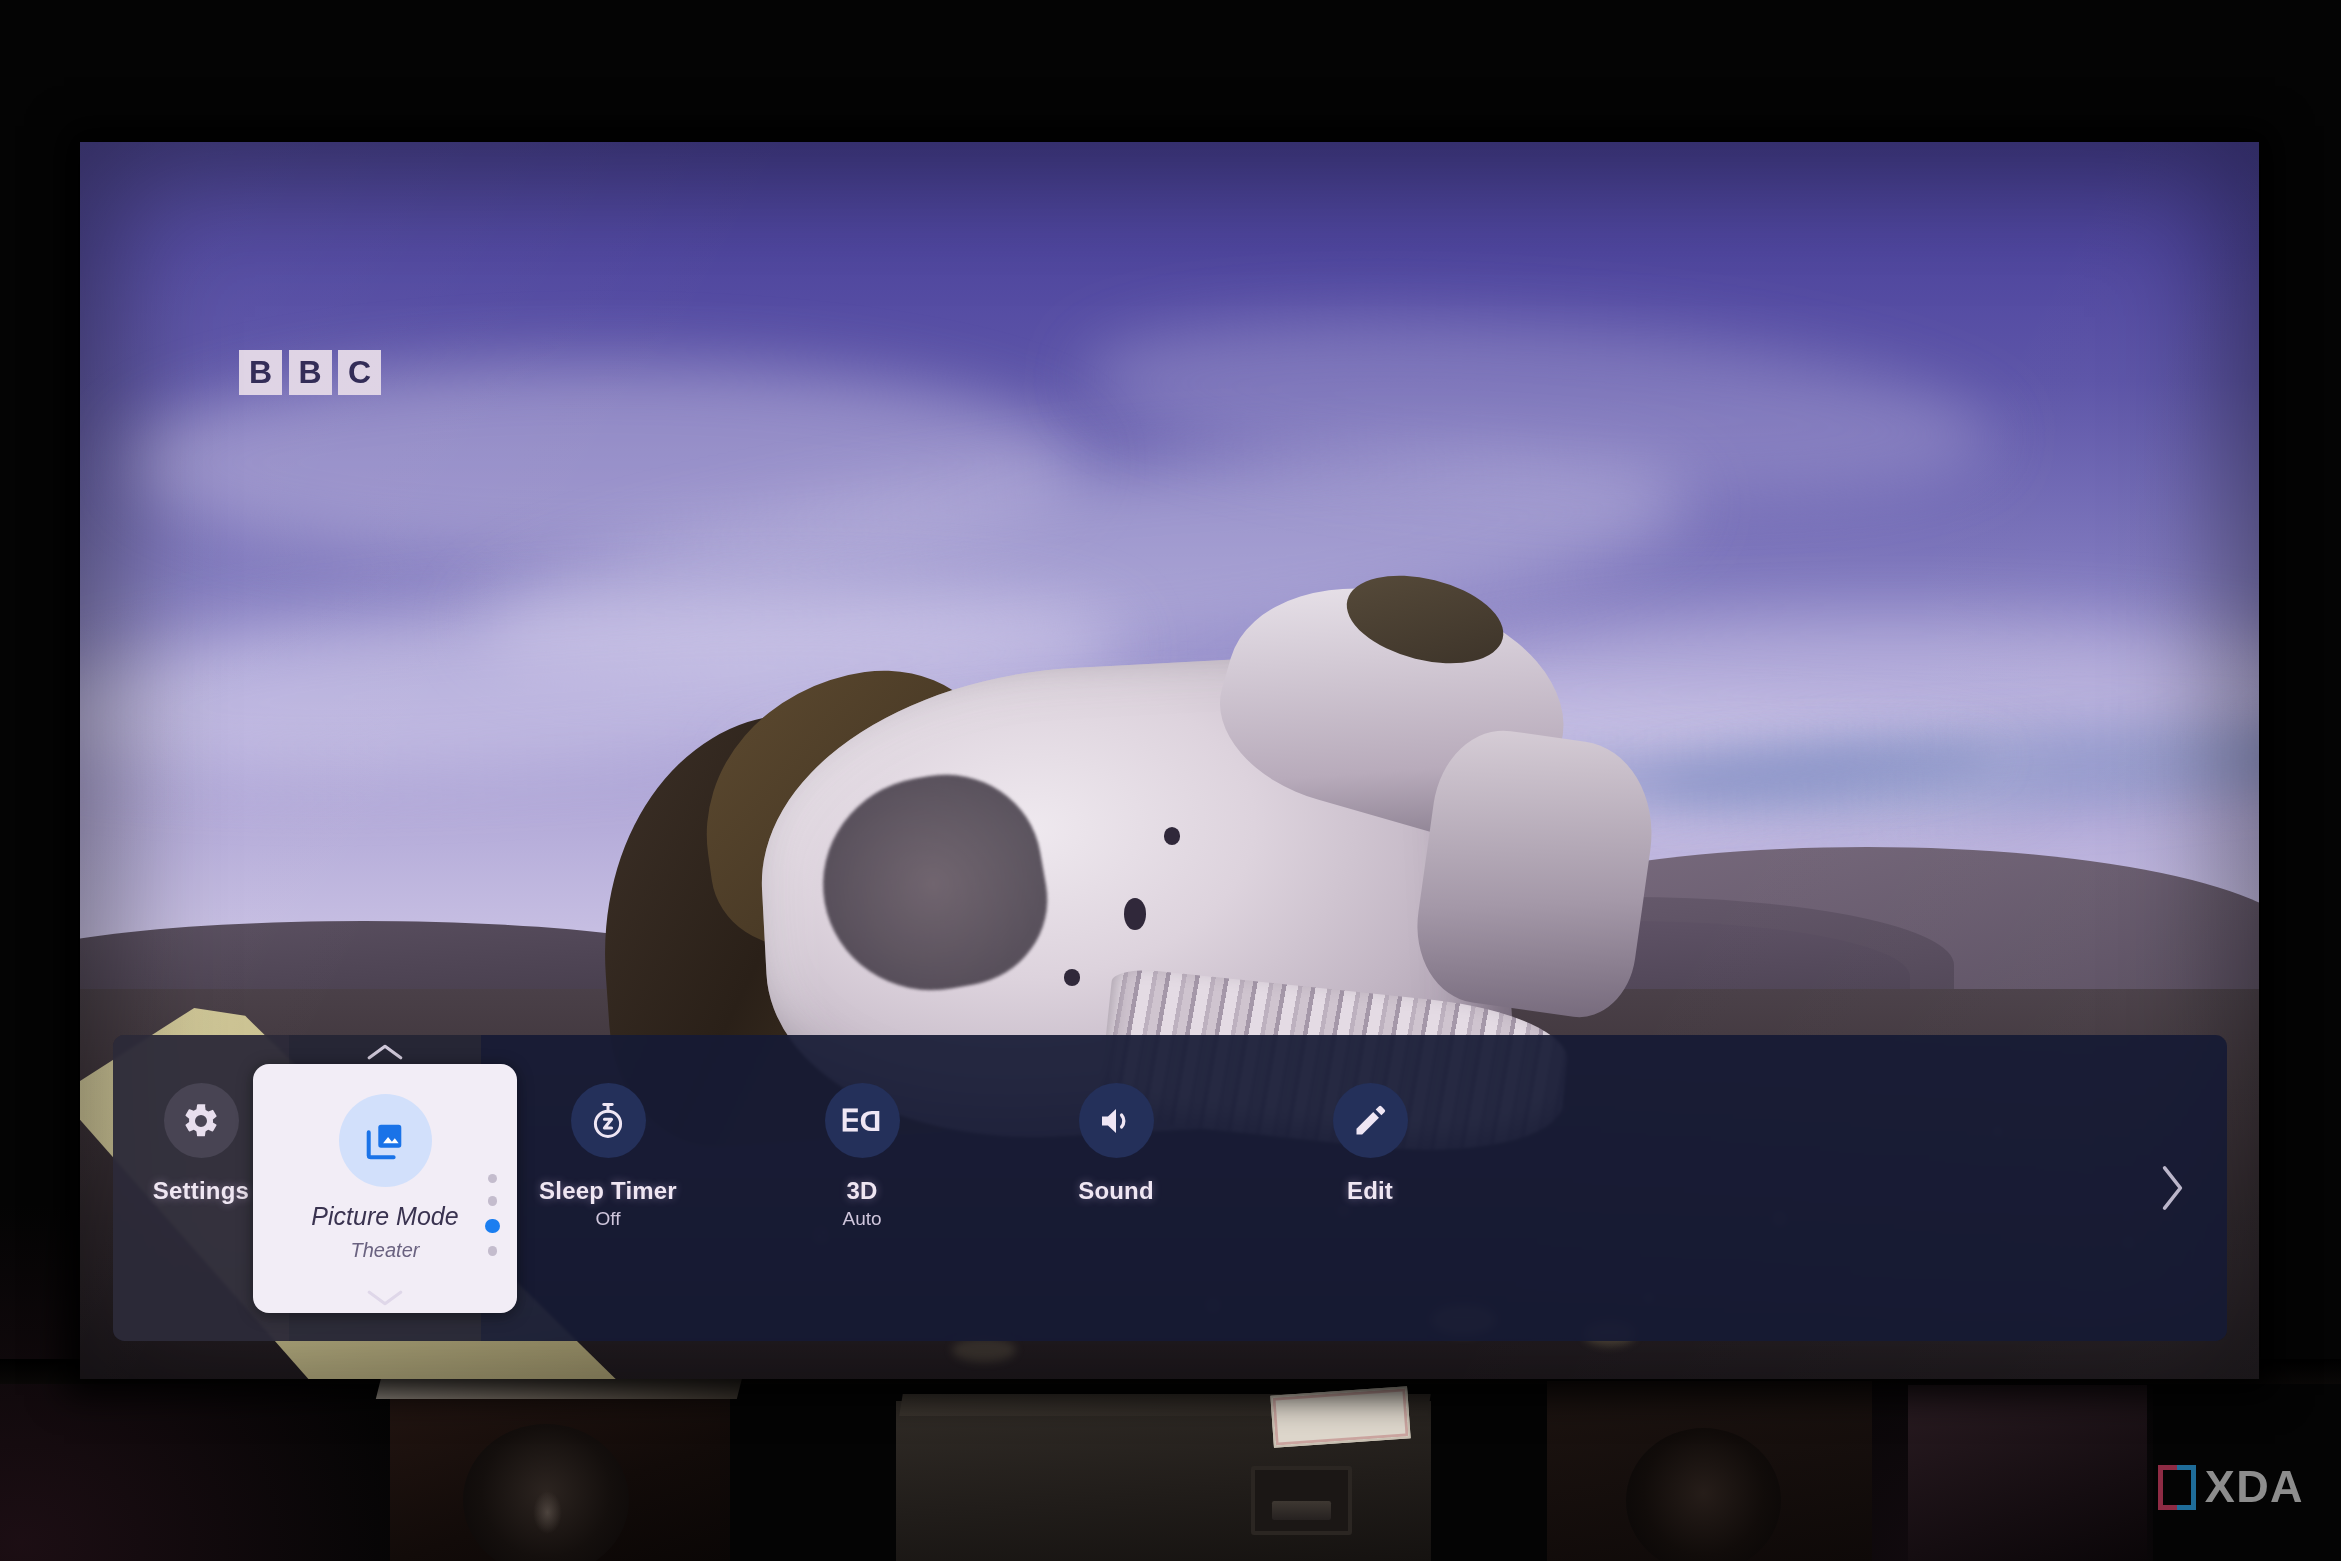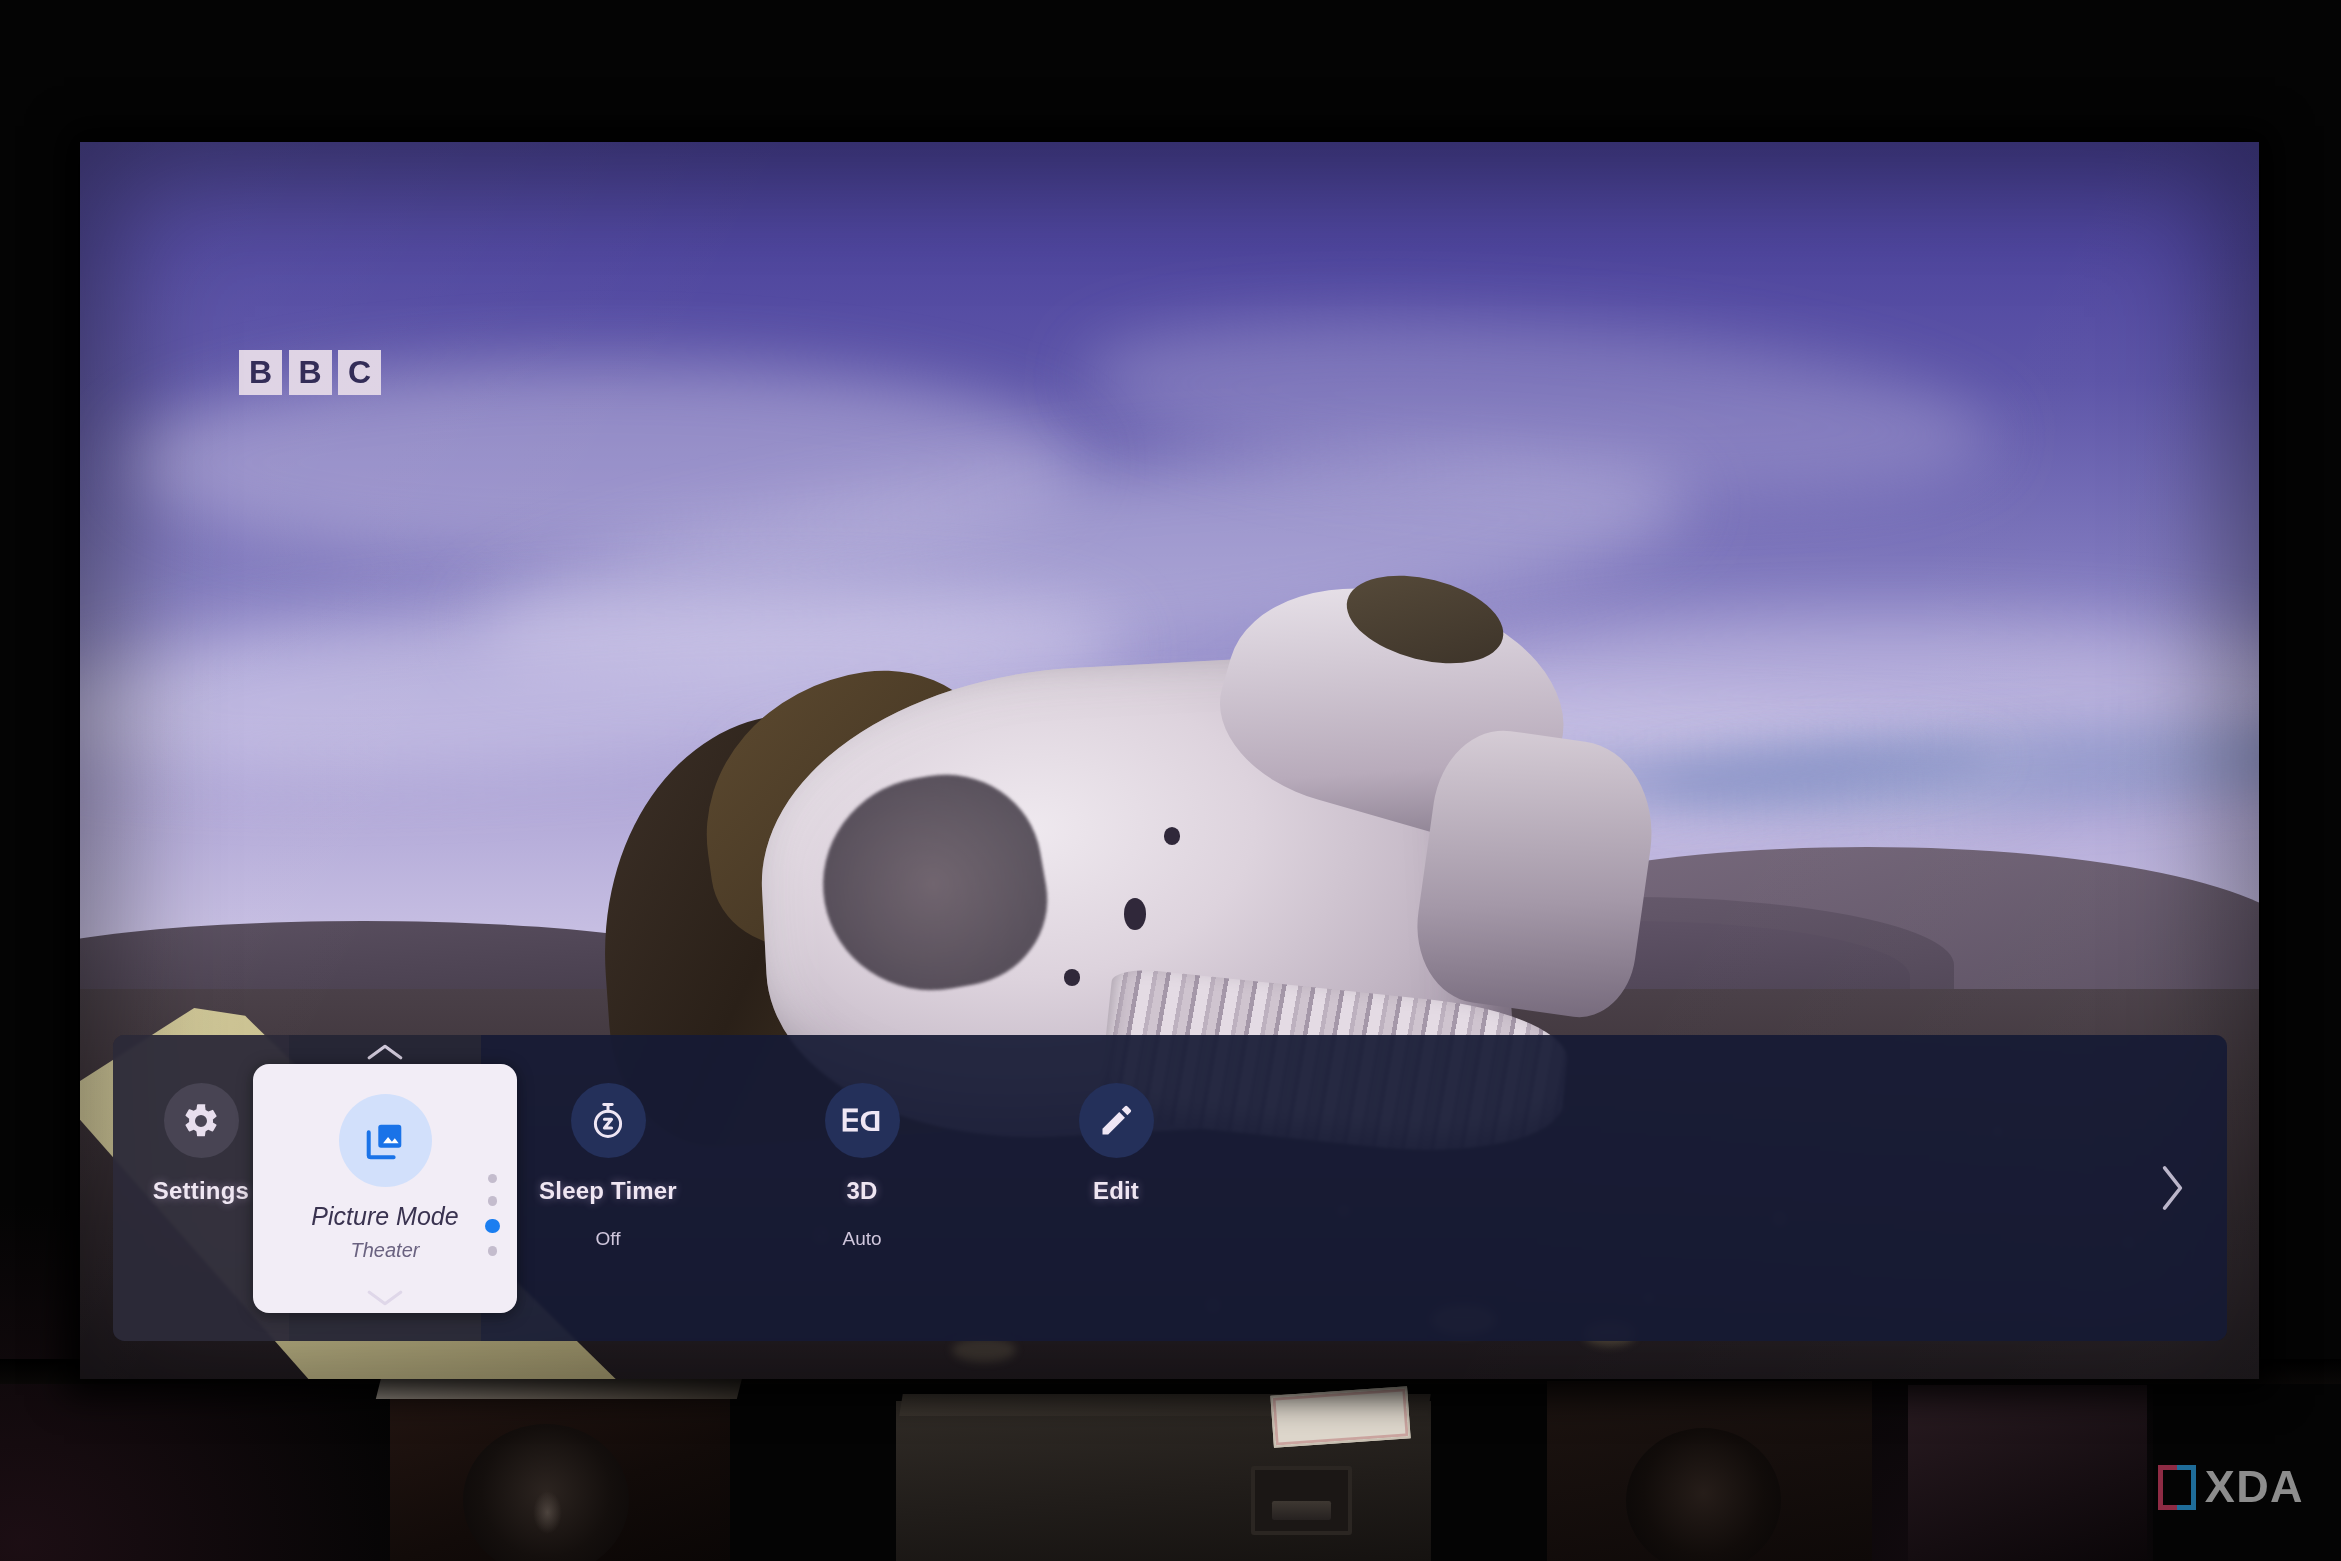--- a/index.html
+++ b/index.html
@@ -278,21 +278,21 @@
     display:flex; align-items:center; justify-content:center;
     margin-bottom:19px;
   }
   .icon-circle.muted { background:rgba(120,112,136,.30); }
   .item-label {
     color:#efe6f2; font-size:24px; font-weight:700; letter-spacing:0.2px;
     text-shadow:0 0 8.7px rgba(200,170,220,.45);
     white-space:nowrap;
   }
   .item-value {
-    color:#cfc6dc; font-size:19px; font-weight:400; margin-top:23px;
+    color:#cfc6dc; font-size:19px; font-weight:400; margin-top:3px;
     white-space:nowrap;
   }
   svg { display:block; }
 
   
   .card-wrap {
     position:relative; flex:0 0 auto;
     display:flex; flex-direction:column; align-items:center;
   }
   .chev-up, .chev-dn {
@@ -479,20 +479,29 @@
 
 
         <div class="item" style="width:254px;">
           <div class="icon-circle">
             <span style="color:#efe6f4; font-size:30px; font-weight:700; letter-spacing:-0.7px; font-family:'Liberation Sans',sans-serif; display:inline-block; transform:scaleX(-1);">D∃</span>
           </div>
           <div class="item-label">3D</div>
           <div class="item-value">Auto</div>
         </div>
 
+        <div class="item" style="width:254px;">
+          <div class="icon-circle">
+            <svg width="42" height="42" viewBox="0 0 24 24" fill="#efe6f4">
+              <path d="M4 9.4h3.4L12 5.2v13.6L7.4 14.6H4z"></path>
+              <path d="M15.2 8.6a5.2 5.2 0 0 1 0 6.8" fill="none" stroke="#efe6f4" stroke-width="1.9" stroke-linecap="round"></path>
+            </svg>
+          </div>
+          <div class="item-label">Sound</div>
+        </div>
 
         <div class="item" style="width:254px;">
           <div class="icon-circle">
             <svg width="39" height="39" viewBox="0 0 24 24" fill="#efe6f4">
               <path d="M3.4 17.1l10.3-10.3 3.5 3.5L6.9 20.6H3.4z"></path>
               <path d="M15.2 5.3l1.9-1.9a1.2 1.2 0 0 1 1.7 0l1.8 1.8a1.2 1.2 0 0 1 0 1.7l-1.9 1.9z"></path>
             </svg>
           </div>
           <div class="item-label">Edit</div>
         </div>

